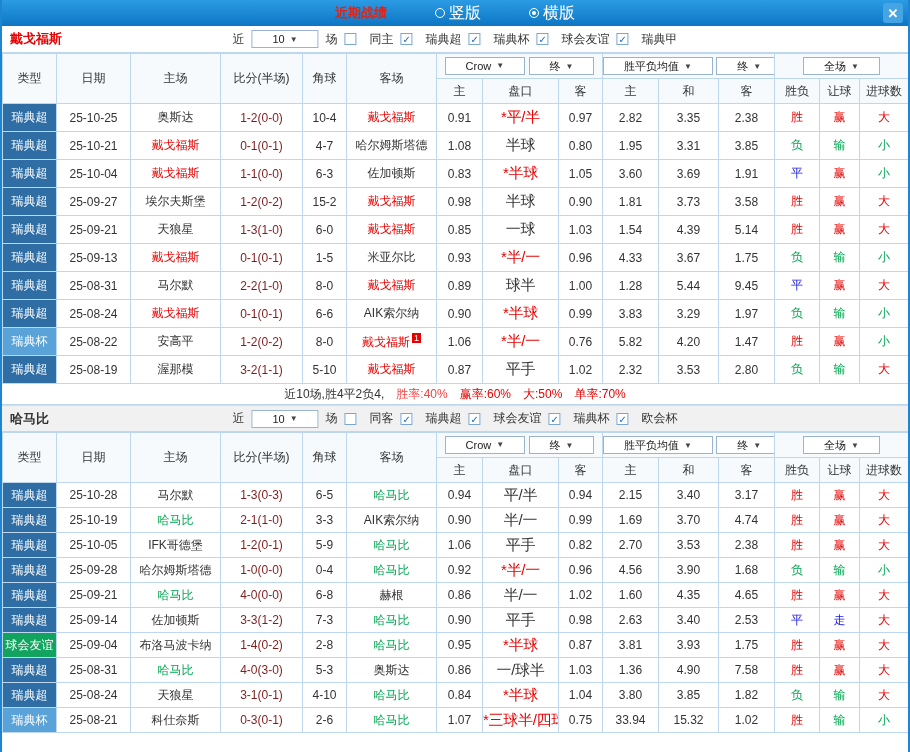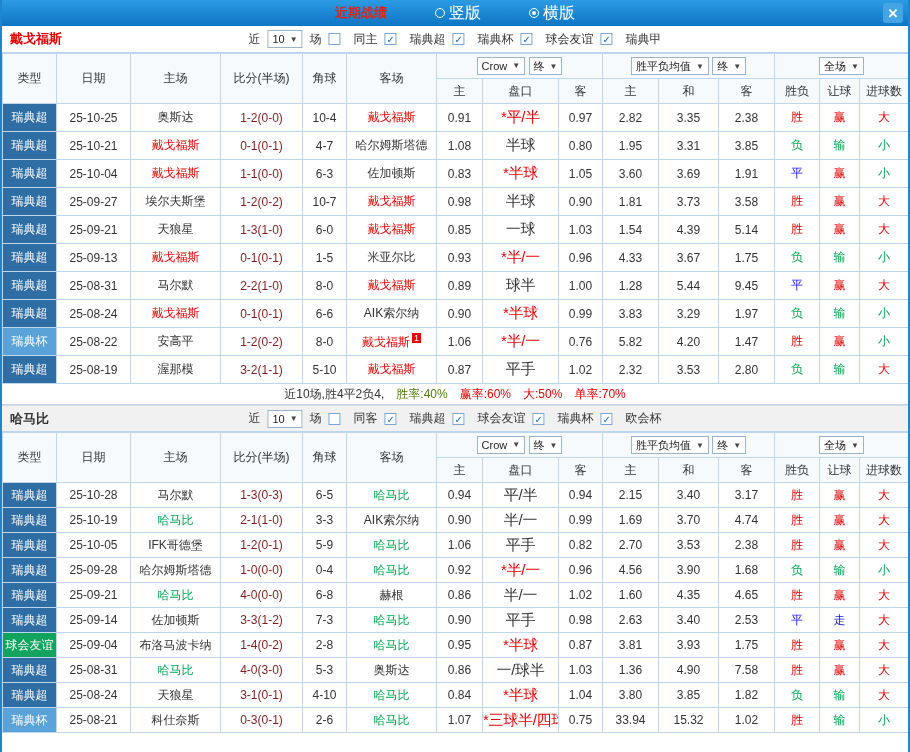--- a/index.html
+++ b/index.html
@@ -10,21 +10,21 @@
   .titlebar .title { font-size:13px; font-weight:bold; }
   .radio { display:inline-flex; align-items:center; gap:4px; margin-left:16px; font-size:16px; color:#fff; cursor:pointer; }
   .rdot { width:10px; height:10px; border:1px solid #fff; border-radius:50%; position:relative; background:transparent; }
   .rdot.on::after { content:""; position:absolute; left:2px; top:2px; right:2px; bottom:2px; background:#fff; border-radius:50%; }
   .close { position:absolute; right:5px; top:3px; width:20px; height:20px; background:#45a4e4; border-radius:3px; color:#fff; display:flex; align-items:center; justify-content:center; font-size:13px; font-weight:bold; cursor:pointer; }
   
   .bar { height:27px; display:flex; align-items:center; position:relative; background:#fff; padding:0 8px; font-size:12px; border-bottom:1px solid #bdd7ee; }
   .bar.gray { background:#f1f1f1; border-top:1px solid #dcdcdc; }
   .team-name { font-weight:bold; font-size:13px; }
   .bar-center { position:absolute; left:50%; transform:translateX(-50%); display:flex; align-items:center; gap:7px; white-space:nowrap; color:#333; }
-  .mini-select { display:inline-flex; align-items:center; gap:5px; border:1px solid #9ab4cc; background:#fff; height:18px; padding:0 4px; font-size:11px; color:#222; cursor:pointer; }
+  .mini-select { display:inline-flex; align-items:center; gap:5px; border:1px solid #9ab4cc; background:#fff; height:18px; padding:0 20px; font-size:11px; color:#222; cursor:pointer; }
   .arr { font-size:8px; color:#444; }
   .cb { display:inline-flex; align-items:center; gap:13px; cursor:pointer; }
   .cbbox { width:12px; height:12px; border:1px solid #7aa7cf; background:#fff; font-size:10px; line-height:11px; color:#1668c7; text-align:center; }
   
   table { border-collapse:collapse; table-layout:fixed; width:100%; }
   th, td { border:1px solid #bdd7ee; text-align:center; font-size:12px; padding:0; overflow:hidden; white-space:nowrap; }
   thead th { background:#f6fafd; color:#333; font-weight:normal; height:25px; }
   tbody td { height:28px; color:#333; background:#fff; }
   tbody.t2 td { height:25px; }
   td.type { color:#fff; }
@@ -208,21 +208,21 @@
           <td class="odds">1.91</td>
           <td class="res-d">平</td>
           <td class="res-w">赢</td>
           <td class="res-l">小</td>
         </tr>
         <tr>
           <td class="type sc">瑞典超</td>
           <td class="date">25-09-27</td>
           <td class="team">埃尔夫斯堡</td>
           <td class="score">1-2(0-2)</td>
-          <td class="corner">10-7</td>
+          <td class="corner">15-2</td>
           <td class="team hl-red">戴戈福斯</td>
           <td class="odds">0.98</td>
           <td class="hcap">半球</td>
           <td class="odds">0.90</td>
           <td class="odds">1.81</td>
           <td class="odds">3.73</td>
           <td class="odds">3.58</td>
           <td class="res-w">胜</td>
           <td class="res-w">赢</td>
           <td class="res-w">大</td>
@@ -328,21 +328,21 @@
           <td class="res-l">负</td>
           <td class="res-l">输</td>
           <td class="res-w">大</td>
         </tr>
       </tbody>
   </table>
 
   <div class="footer">
     <span>近10场,胜4平2负4,</span>
     <span class="stats">
-        <span style="color: #4d7c0f;">胜率:40%</span>
+        <span style="color: #ef4444;">胜率:40%</span>
         <span style="color: rgb(230, 0, 0);">赢率:60%</span>
         <span style="color: rgb(230, 0, 0);">大:50%</span>
         <span style="color: rgb(230, 0, 0);">单率:70%</span>
       </span>
   </div>
 
   <div class="bar gray">
     <span class="team-name" style="color: rgb(51, 51, 51);">哈马比</span>
     <div class="bar-center">
       <span>近</span>

